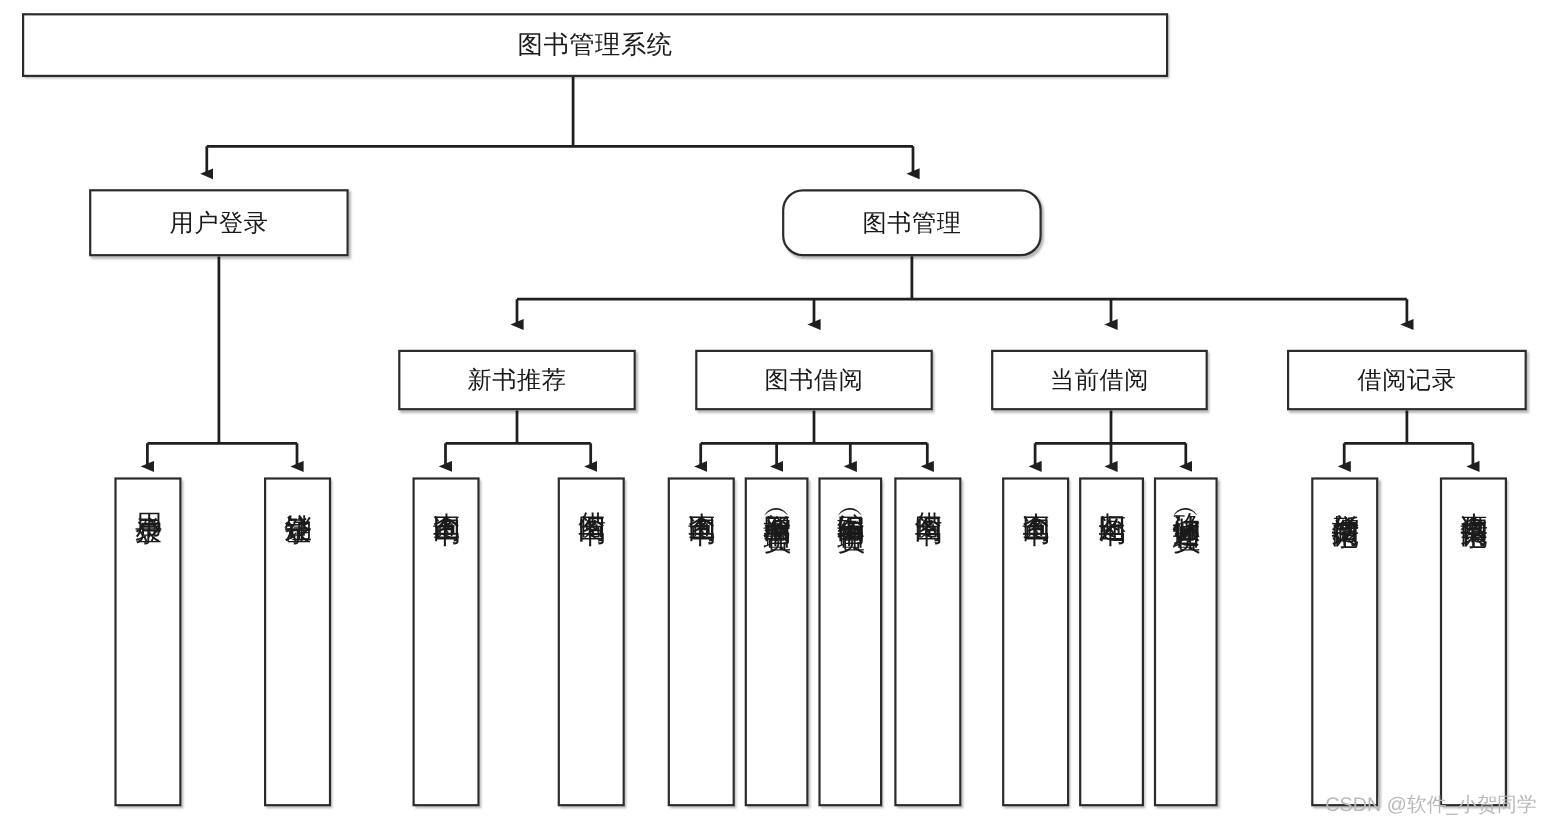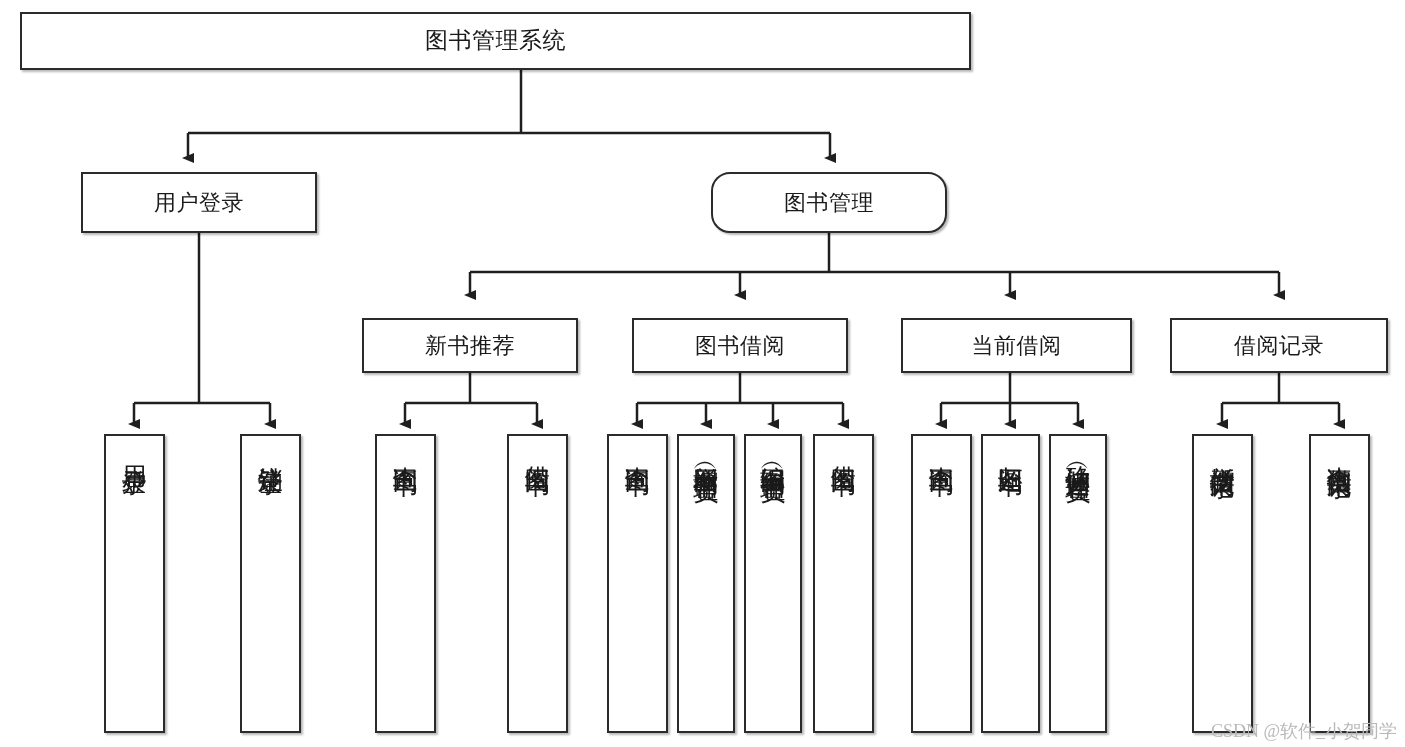--- a/index.html
+++ b/index.html
@@ -65,21 +65,21 @@
     white-space: nowrap;
   }
   .watermark {
     position: absolute;
     right: 8px;
     bottom: 4px;
     font-size: 18px;
     color: #b9b9b9;
     z-index: 5;
     white-space: nowrap;
-    font-family: Liberation Serif, serif;
+    font-family: Liberation Sans, sans-serif;
     margin-top: 12px;
   }
 </style>
 </head>
 <body>
 
 <div id="canvas">
 
   <svg class="lines" viewBox="0 0 1405 747">
     <defs>
@@ -124,41 +124,41 @@
       <path d="M1010,403 L1010,424" marker-end="url(#arrow)"></path>
       <path d="M1078,403 L1078,424" marker-end="url(#arrow)"></path>
 
       <path d="M1279,373 L1279,403"></path>
       <path d="M1222,403 L1339,403"></path>
       <path d="M1222,403 L1222,424" marker-end="url(#arrow)"></path>
       <path d="M1339,403 L1339,424" marker-end="url(#arrow)"></path>
     </g>
   </svg>
 
-  <div class="node h root" style="left:20px; top:12px; width:951px; height:58px;">
+  <div class="node h root" style="left:20px; top:12px; width:1042px; height:58px;">
     <span class="lbl">图书管理系统</span>
   </div>
 
   <div class="node h" style="left:81px; top:172px; width:236px; height:61px;">
     <span class="lbl">用户登录</span>
   </div>
 
   <div class="node h" style="left:711px; top:172px; width:236px; height:61px;border-radius:19px;">
     <span class="lbl">图书管理</span>
   </div>
 
   <div class="node h" style="left:362px; top:318px; width:216px; height:55px;">
     <span class="lbl">新书推荐</span>
   </div>
 
   <div class="node h" style="left:632px; top:318px; width:216px; height:55px;">
     <span class="lbl">图书借阅</span>
   </div>
 
-  <div class="node h" style="left:901px; top:318px; width:231px; height:55px;">
+  <div class="node h" style="left:901px; top:318px; width:197px; height:55px;">
     <span class="lbl">当前借阅</span>
   </div>
 
   <div class="node h" style="left:1170px; top:318px; width:218px; height:55px;align-items:center;">
     <span class="lbl">借阅记录</span>
   </div>
 
   <div class="node v" style="left:104px; top:434px; width:61px; height:299px;">
     <span class="lbl">用户登录</span>
   </div>

